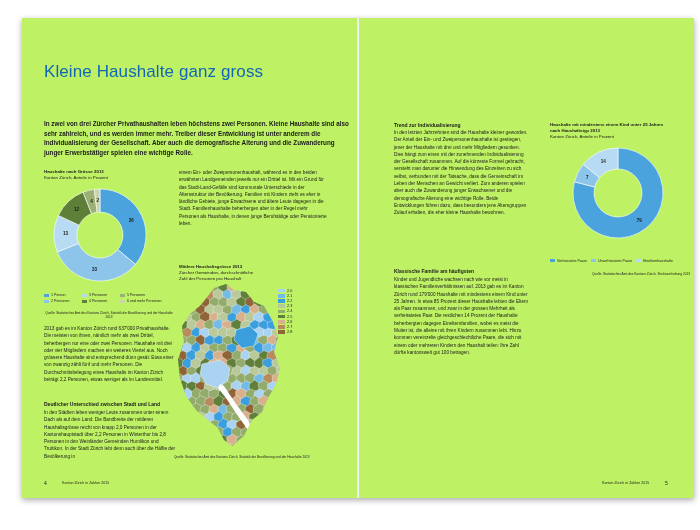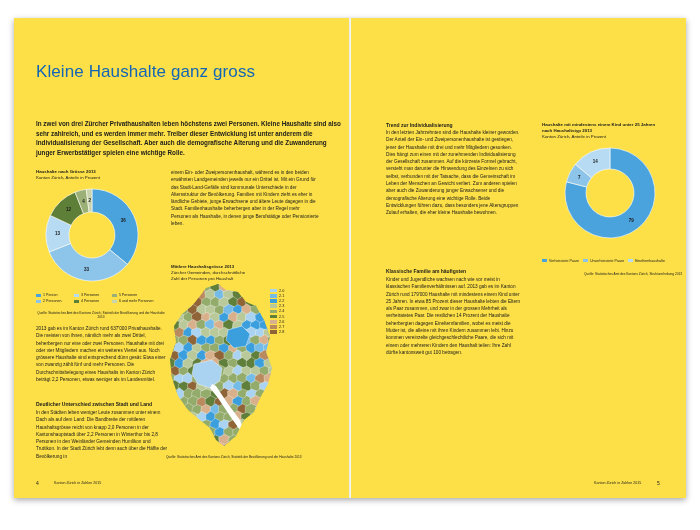--- a/index.html
+++ b/index.html
@@ -1,17 +1,17 @@
 <!DOCTYPE html>
 <html><head>
 <meta charset="utf-8">
 <style>
   html,body{margin:0;padding:0;}
   body{width:700px;height:530px;background:#ffffff;position:relative;overflow:hidden;font-family:"Liberation Sans",sans-serif;color:#1a1a1a;}
-  .spread{position:absolute;left:14px;top:18px;width:672px;height:480px;background:#fde047;box-shadow:0 2px 6px rgba(0,0,0,0.35);}
+  .spread{position:absolute;left:22px;top:18px;width:672px;height:480px;background:#bef264;box-shadow:0 2px 6px rgba(0,0,0,0.35);}
   .page{position:absolute;top:0;height:480px;width:336px;}
   .page.left{left:0;}
   .page.right{left:336px;}
   .gutter{position:absolute;left:335px;top:0;width:2px;height:480px;background:linear-gradient(90deg,#e8e8e8,#f7f7f7);}
   .title{position:absolute;left:22px;top:44px;font-size:17px;color:#1366b6;letter-spacing:0.1px;}
   .lead{position:absolute;left:22px;top:101px;width:306px;font-size:6.3px;line-height:9.6px;font-weight:bold;color:#1a1a1a;}
   .ctitle{font-size:4.4px;font-weight:bold;line-height:6px;}
   .csub{font-size:4.4px;line-height:6px;}
   .body{font-size:4.7px;line-height:7.3px;}
   .h{font-weight:bold;font-size:5px;line-height:7.5px;}

